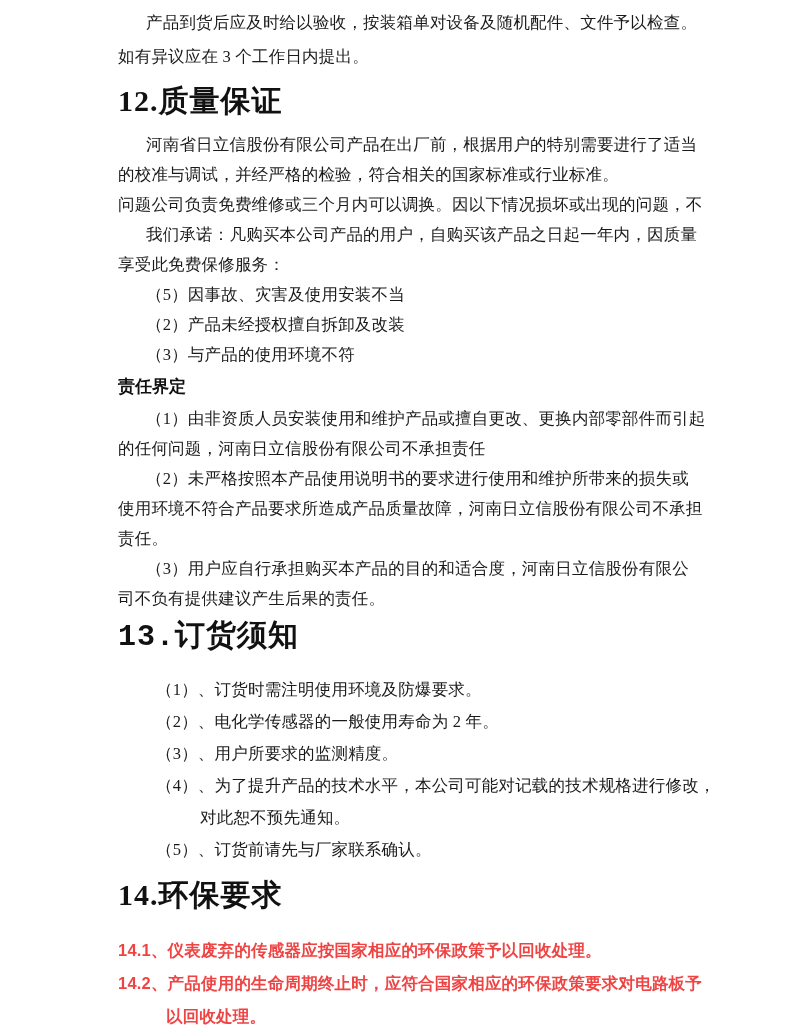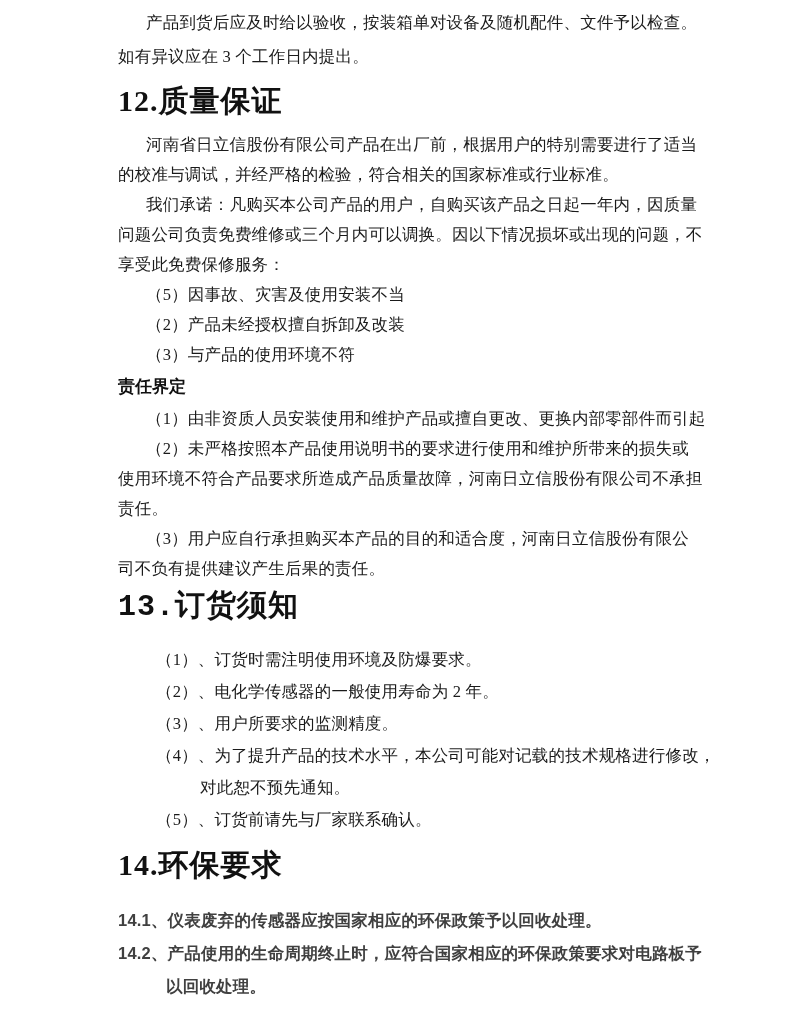--- a/index.html
+++ b/index.html
@@ -48,44 +48,45 @@
     font-weight: 700;
     font-size: 17px;
     line-height: 34px;
     white-space: nowrap;
     color: #111111;
   }
   .bold-hei {
     font-family: "Liberation Sans", "DejaVu Sans", sans-serif;
     font-weight: 700;
     font-size: 16.5px;
-    color: #404040;
+    color: #ef4444;
   }
 </style>
 </head>
 <body>
 
 <div class="page">
   <div class="content">
 
     <div class="bl bl34 ind">产品到货后应及时给以验收，按装箱单对设备及随机配件、文件予以检查。</div>
     <div class="bl bl34">如有异议应在 3 个工作日内提出。</div>
 
     <div class="sec-title m12">12.质量保证</div>
     <div class="bl ind">河南省日立信股份有限公司产品在出厂前，根据用户的特别需要进行了适当</div>
     <div class="bl">的校准与调试，并经严格的检验，符合相关的国家标准或行业标准。</div>
+    <div class="bl">问题公司负责免费维修或三个月内可以调换。因以下情况损坏或出现的问题，不</div>
     <div class="bl ind">我们承诺：凡购买本公司产品的用户，自购买该产品之日起一年内，因质量</div>
-    <div class="bl">问题公司负责免费维修或三个月内可以调换。因以下情况损坏或出现的问题，不</div>
     <div class="bl">享受此免费保修服务：</div>
     <div class="bl ind">（5）因事故、灾害及使用安装不当</div>
     <div class="bl ind">（2）产品未经授权擅自拆卸及改装</div>
     <div class="bl ind">（3）与产品的使用环境不符</div>
 
     <div class="subhead">责任界定</div>
     <div class="bl ind">（1）由非资质人员安装使用和维护产品或擅自更改、更换内部零部件而引起</div>
+    <div class="bl">的任何问题，河南日立信股份有限公司不承担责任</div>
     <div class="bl ind">（2）未严格按照本产品使用说明书的要求进行使用和维护所带来的损失或</div>
     <div class="bl">使用环境不符合产品要求所造成产品质量故障，河南日立信股份有限公司不承担</div>
     <div class="bl">责任。</div>
     <div class="bl ind">（3）用户应自行承担购买本产品的目的和适合度，河南日立信股份有限公</div>
     <div class="bl">司不负有提供建议产生后果的责任。</div>
 
     <div class="sec-title m13">13.订货须知</div>
     <div class="bl bl13 ind2">（1）、订货时需注明使用环境及防爆要求。</div>
     <div class="bl bl13 ind2">（2）、电化学传感器的一般使用寿命为 2 年。</div>
     <div class="bl bl13 ind2">（3）、用户所要求的监测精度。</div>

